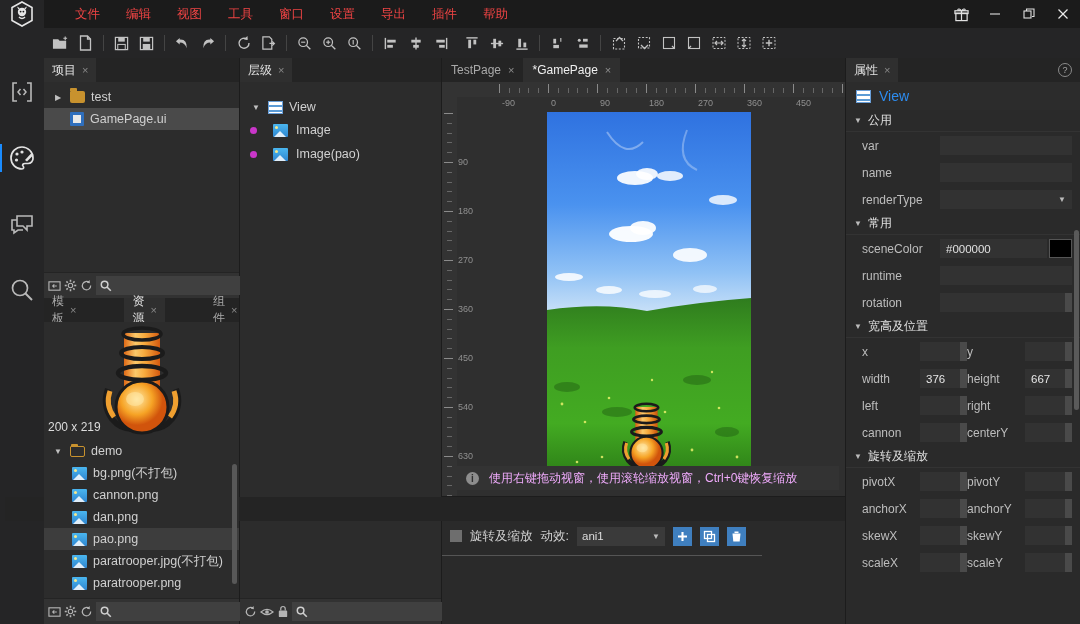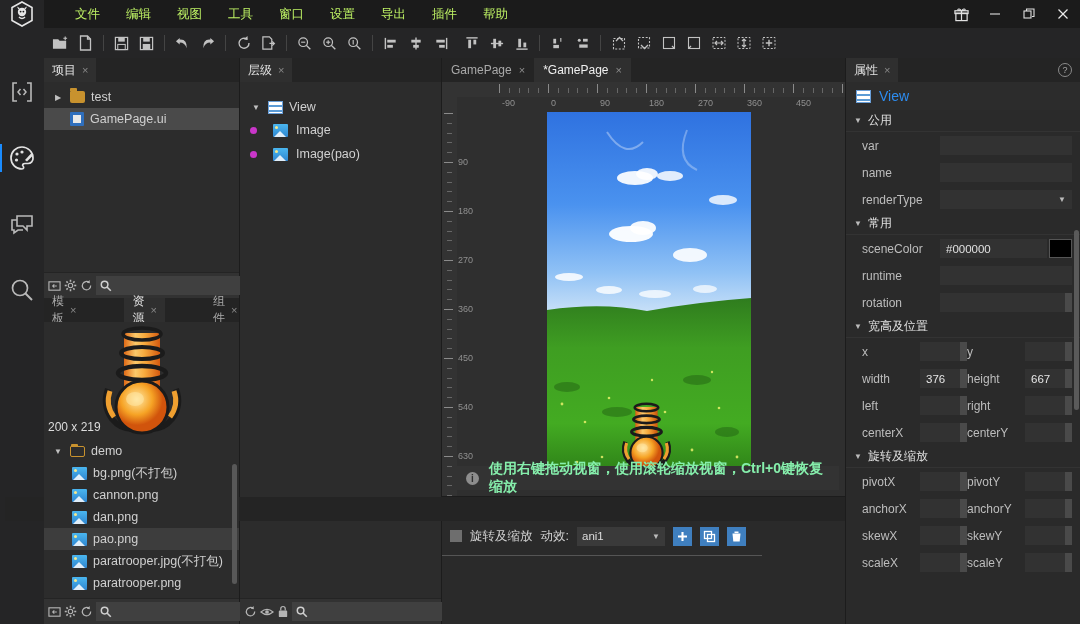--- a/index.html
+++ b/index.html
@@ -10,21 +10,21 @@
     overflow: hidden;
     color: #c8c8c8;
     -webkit-font-smoothing: antialiased;
   }
   .app { position: relative; width: 1080px; height: 624px; display: flex; flex-direction: column; background:#232323; }
 
   
   .topbar { height: 28px; background: #1b1b1b; display: flex; align-items: center; flex: none; }
   .logo-cell { width: 44px; height: 28px; display: flex; align-items: center; justify-content: center; background:#252526;}
   .menu { display: flex; align-items: center; height: 28px; padding-left: 18px; gap: 0px; }
-  .menu-item { font-size: 12.5px; color: #bef264; padding: 4px 13px; cursor: default; white-space: nowrap; }
+  .menu-item { font-size: 12.5px; color: #ef4444; padding: 4px 13px; cursor: default; white-space: nowrap; }
   .win-ctrls { margin-left: auto; display: flex; align-items: center; height: 28px; }
   .win-btn { width: 34px; height: 28px; display: flex; align-items: center; justify-content: center; color: #d8d8d8; }
 
   
   .toolbar { height: 30px; background: #252526; display: flex; align-items: center; padding-left: 48px; gap: 0px; flex:none; }
   .tb-btn { width: 25px; height: 24px; display: flex; align-items: center; justify-content: center; }
   .tb-sep { width: 1px; height: 16px; background: #444; margin: 0 5px; }
   .tb-gap { width: 6px; }
 
   
@@ -87,21 +87,21 @@
 
   .canvaswrap { flex: 1; position: relative; background: #2f2f2f; overflow:hidden; }
   .ruler-h { position: absolute; left: 0; top: 0; right: 0; height: 15px; background: #333; }
   .ruler-v { position: absolute; left: 0; top: 0; bottom: 0; width: 15px; background: #333; }
   .ruler-corner { position:absolute; left:0; top:0; width:15px;height:15px;background:#333; z-index:3;}
   .rl-label { position: absolute; font-size: 9px; color: #909090; }
   .tick { position: absolute; background: #8a8a8a; }
   .stage { position: absolute; background: #000; overflow: hidden; }
 
   .hint { position: absolute; left: 14px; right: 6px; bottom: 6px; height: 24px; background: #333; display: flex; align-items: center; gap: 10px; padding: 0 10px; }
-  .hint-txt { font-size: 14px; color: #86efac; font-weight: bold; }
+  .hint-txt { font-size: 12px; color: #f0abfc; }
   .info-ic { width: 13px; height: 13px; border-radius: 50%; background: #8d8d8d; color: #2f2f2f; font-size: 10px; display: flex; align-items: center; justify-content: center; font-weight: bold; flex:none;}
 
   
   .timeline { height: 128px; background: #2a2a2a; display: flex; flex-direction: column; flex:none; border-top:1px solid #1c1c1c;}
   .tl-row { height: 30px; display: flex; align-items: center; padding-left: 8px; gap: 8px; }
   .chk { width: 12px; height: 12px; background: #6e6e6e; }
   .tl-lbl { font-size: 12.5px; color: #d0d0d0; }
   .sel-box { width: 88px; height: 19px; background: #3a3a3a; display: flex; align-items: center; padding: 0 5px; font-size: 11.5px; color: #ddd; position: relative; }
   .sel-box .cv { position: absolute; right: 5px; font-size: 8px; color: #bbb; }
   .tlbtn { width: 19px; height: 19px; background: #3f7fbf; display: flex; align-items: center; justify-content: center; color: #fff; }
@@ -631,21 +631,21 @@
           <input placeholder="" style="">
           <span class="sb-x">×</span>
         </div>
       </div>
 
     </div>
 
     <div class="centercol">
       <div class="doctabs">
         <div class="dtab">
-          <span>GamePage</span>
+          <span>TestPage</span>
           <span class="x">×</span>
         </div>
         <div class="dtab active">
           <span>*GamePage</span>
           <span class="x">×</span>
         </div>
         <div class="ptab-fill"></div>
       </div>
 
       <div class="canvaswrap">
@@ -958,21 +958,21 @@
               <span class="spin"></span>
           </span>
           <span class="halfcell">
             <span class="plabel">right</span>
             <span class="numfield"></span>
               <span class="spin"></span>
           </span>
         </div>
         <div class="prow dual">
           <span class="halfcell">
-            <span class="plabel">centerX</span>
+            <span class="plabel">cannon</span>
             <span class="numfield"></span>
               <span class="spin"></span>
           </span>
           <span class="halfcell">
             <span class="plabel">centerY</span>
             <span class="numfield"></span>
               <span class="spin"></span>
           </span>
         </div>
 

